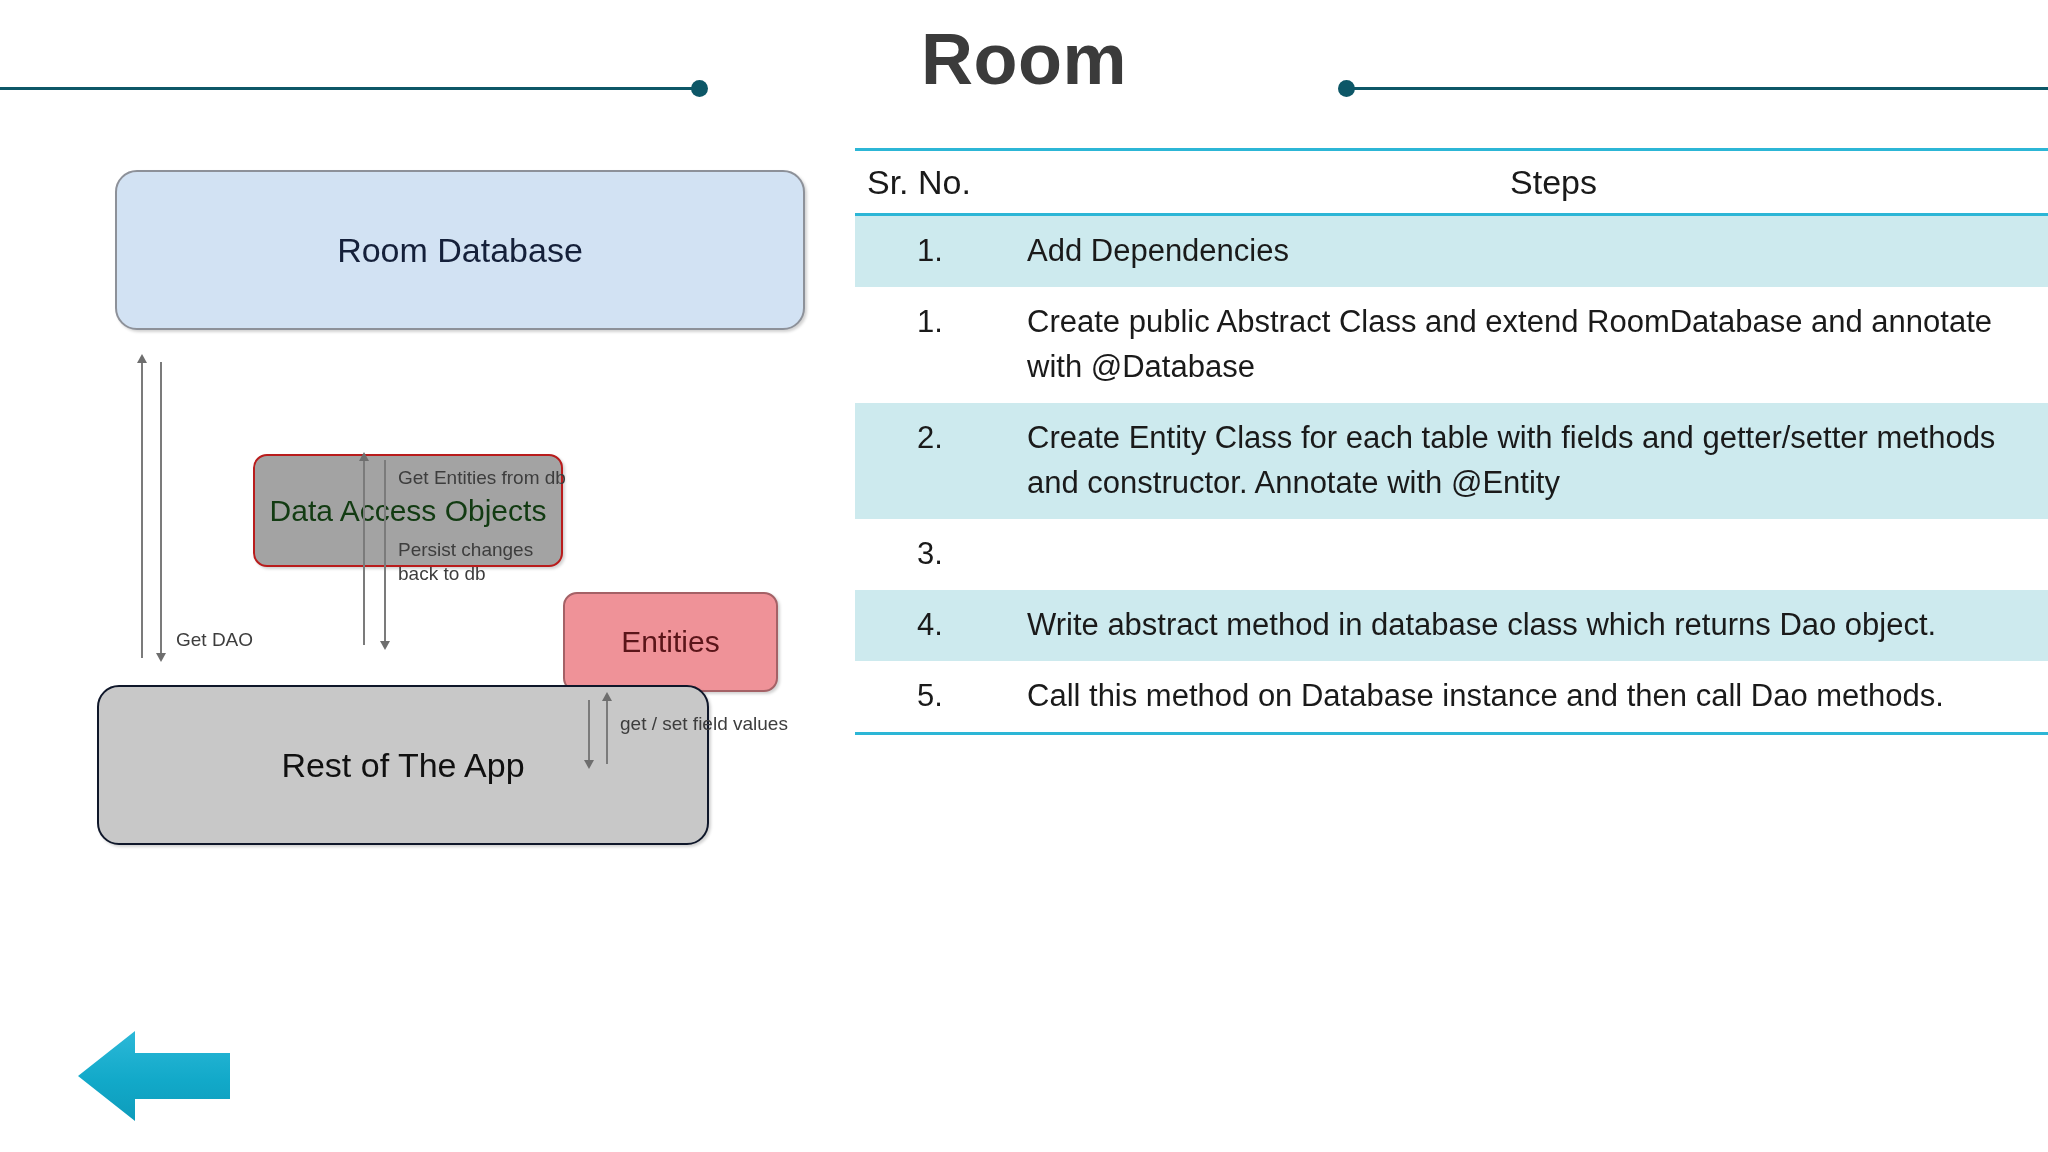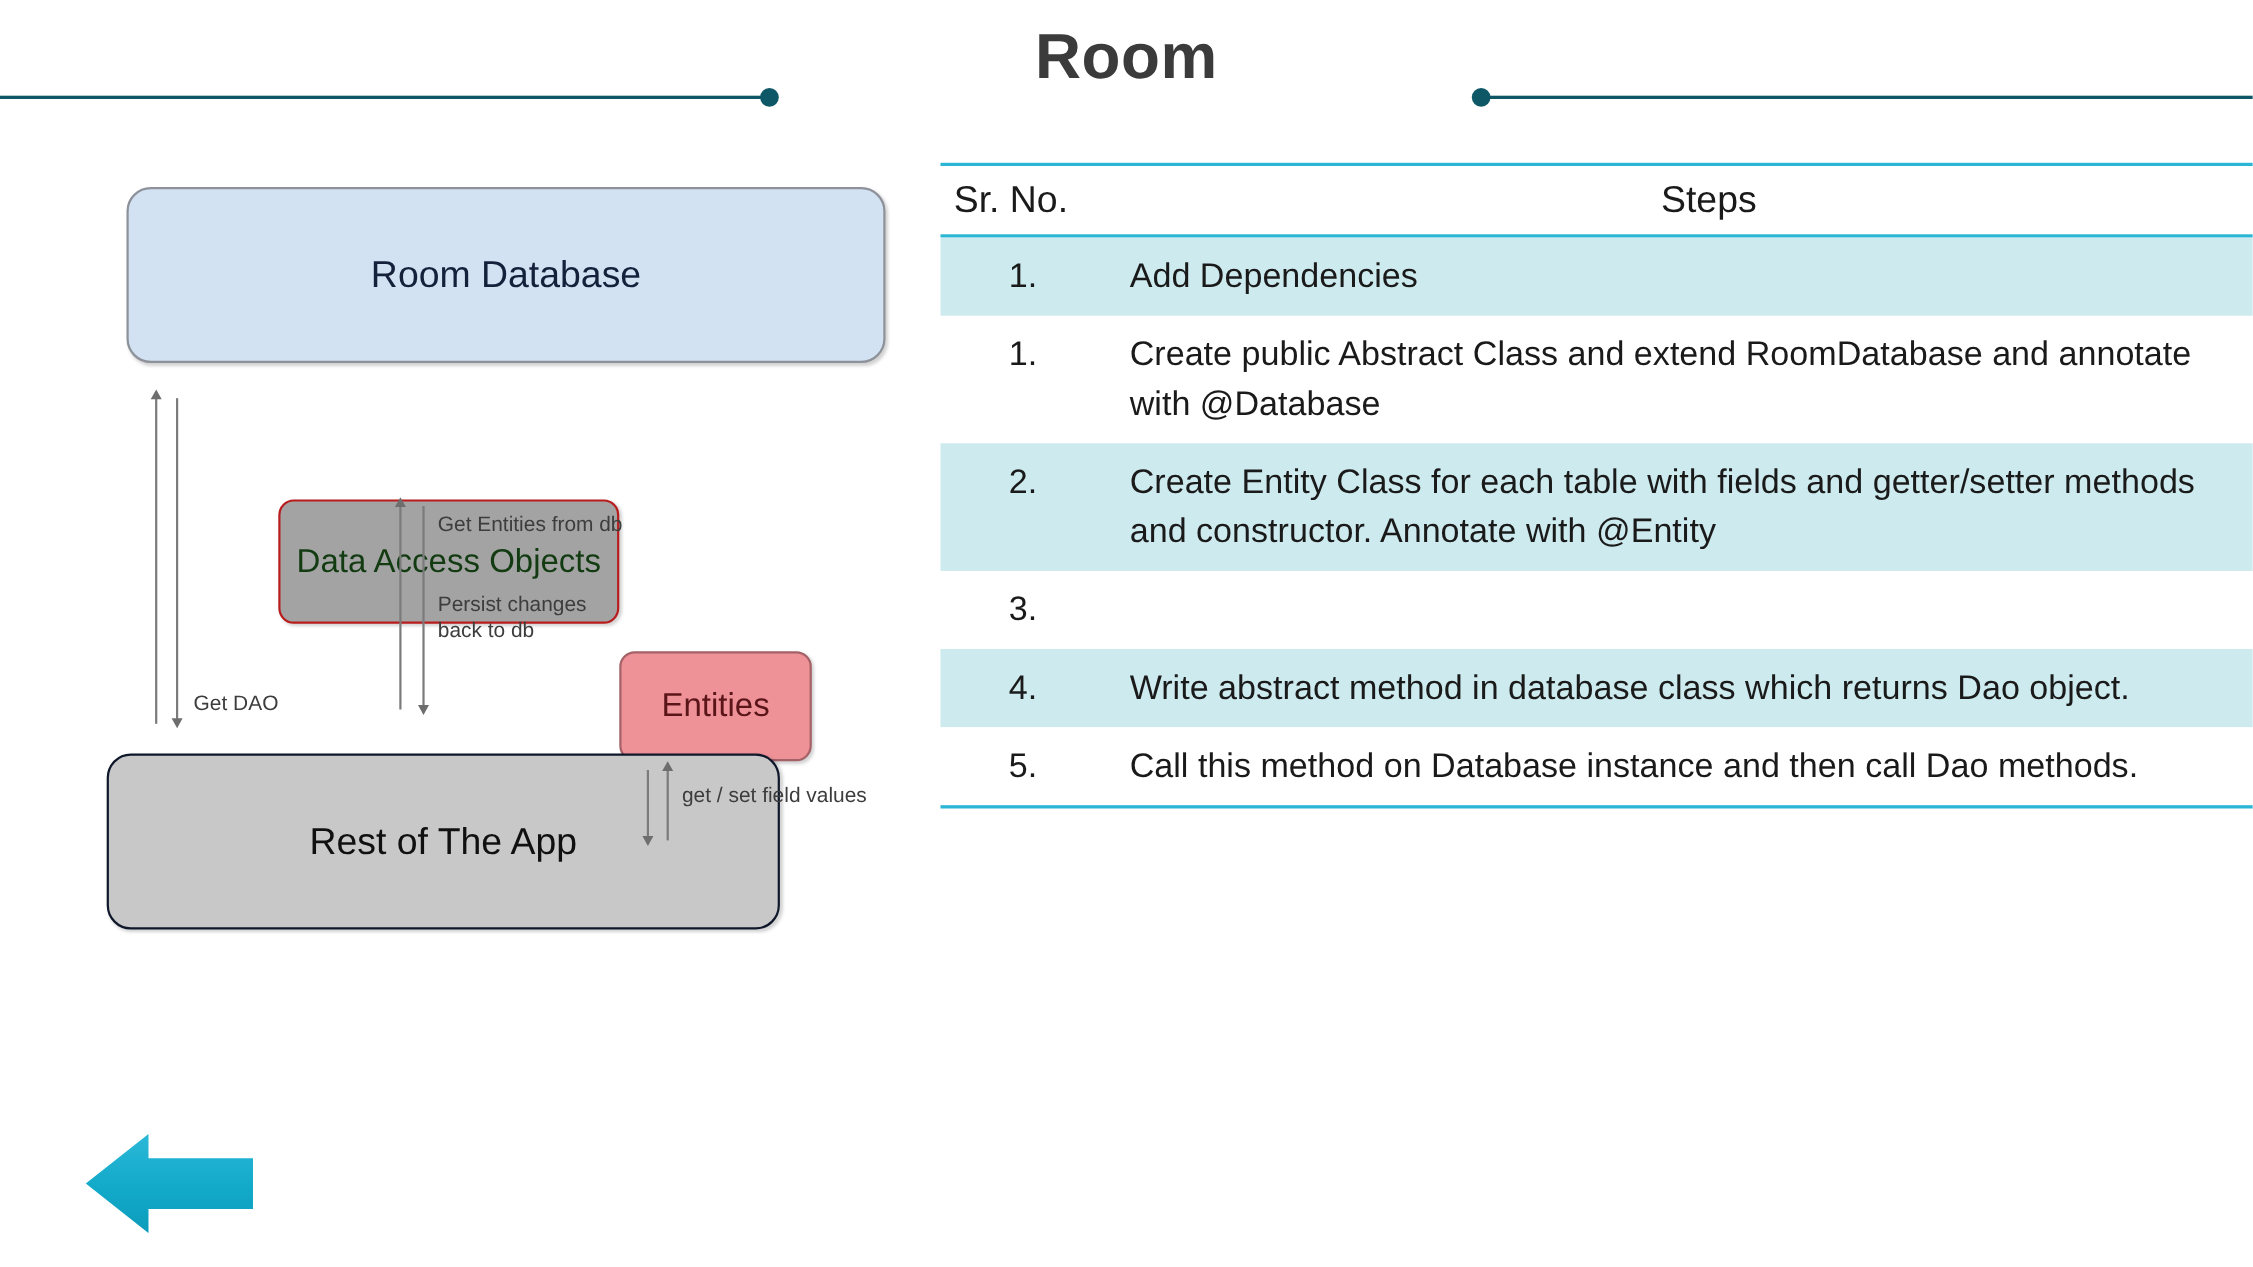--- a/index.html
+++ b/index.html
@@ -15,21 +15,21 @@
     font-family: "Liberation Sans", sans-serif;
   }
 
   
   #slide-title {
     position: absolute;
     left: 0;
     top: 18px;
     width: 2048px;
     text-align: center;
-    font-size: 58px;
+    font-size: 72px;
     font-weight: bold;
     color: #3b3b3b;
     letter-spacing: 0.5px;
   }
   .header-rule {
     position: absolute;
     top: 87px;
     height: 3px;
     background: #0d5767;
   }
@@ -74,21 +74,21 @@
   }
   #box-dao {
     left: 253px; top: 334px; width: 310px; height: 113px;
     background: #a3a3a3;
     border: 2px solid #b91c1c;
     border-radius: 14px;
     color: #123b12;
     font-size: 30px;
   }
   #box-entities {
-    left: 563px; top: 472px; width: 175px; height: 100px;
+    left: 563px; top: 472px; width: 215px; height: 100px;
     background: #ef9298;
     border: 2px solid #a46166;
     border-radius: 14px;
     color: #5a1519;
     font-size: 30px;
   }
   #box-rest-of-app {
     left: 97px; top: 540px; width: 612px; height: 160px;
     background: #c8c8c8;
     border: 2px solid #0f172a;

